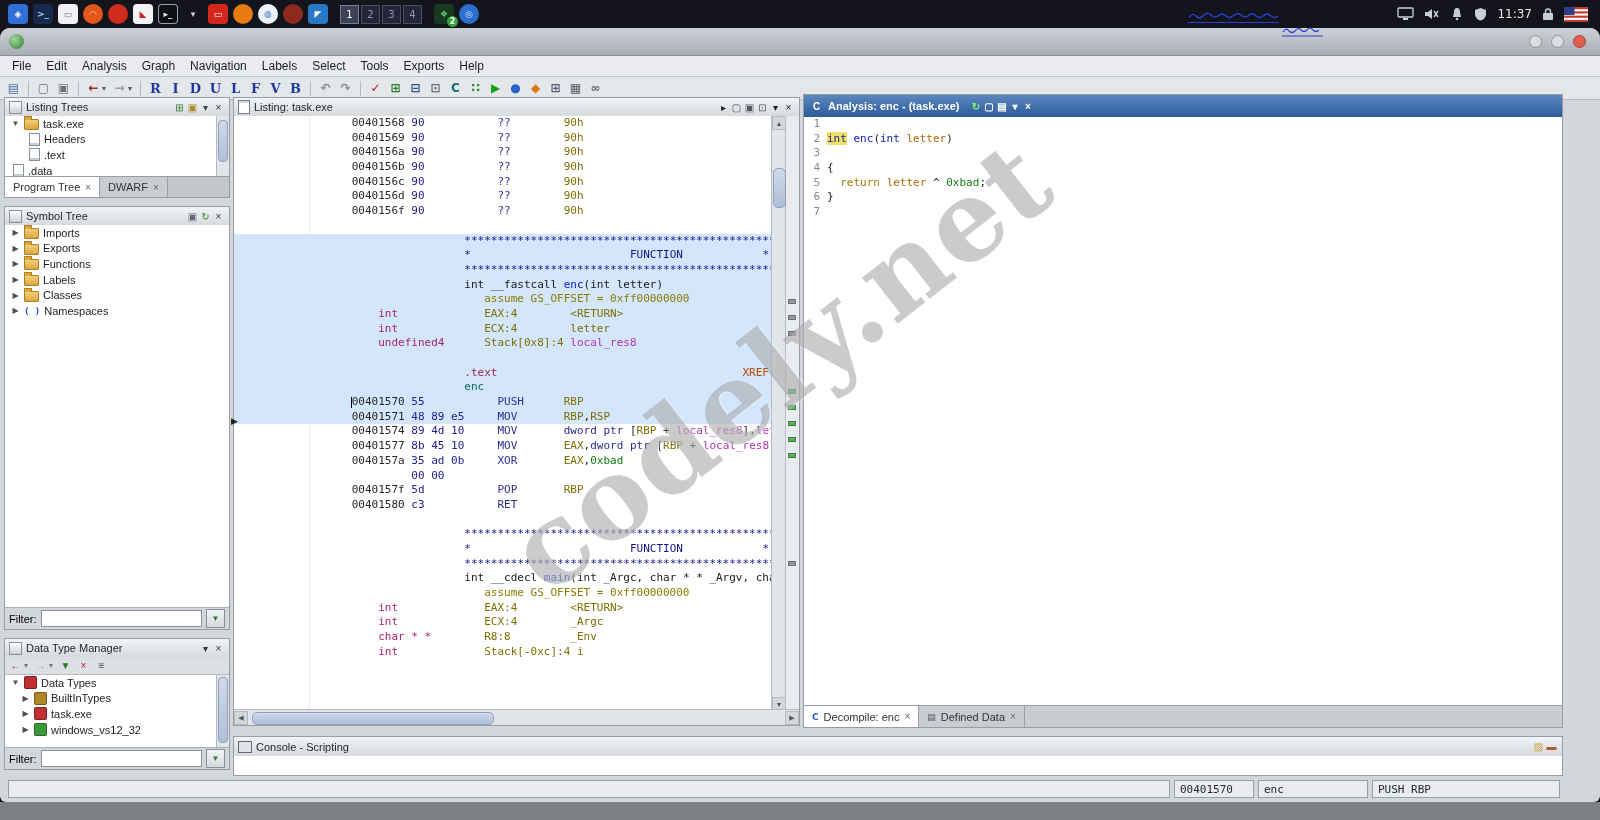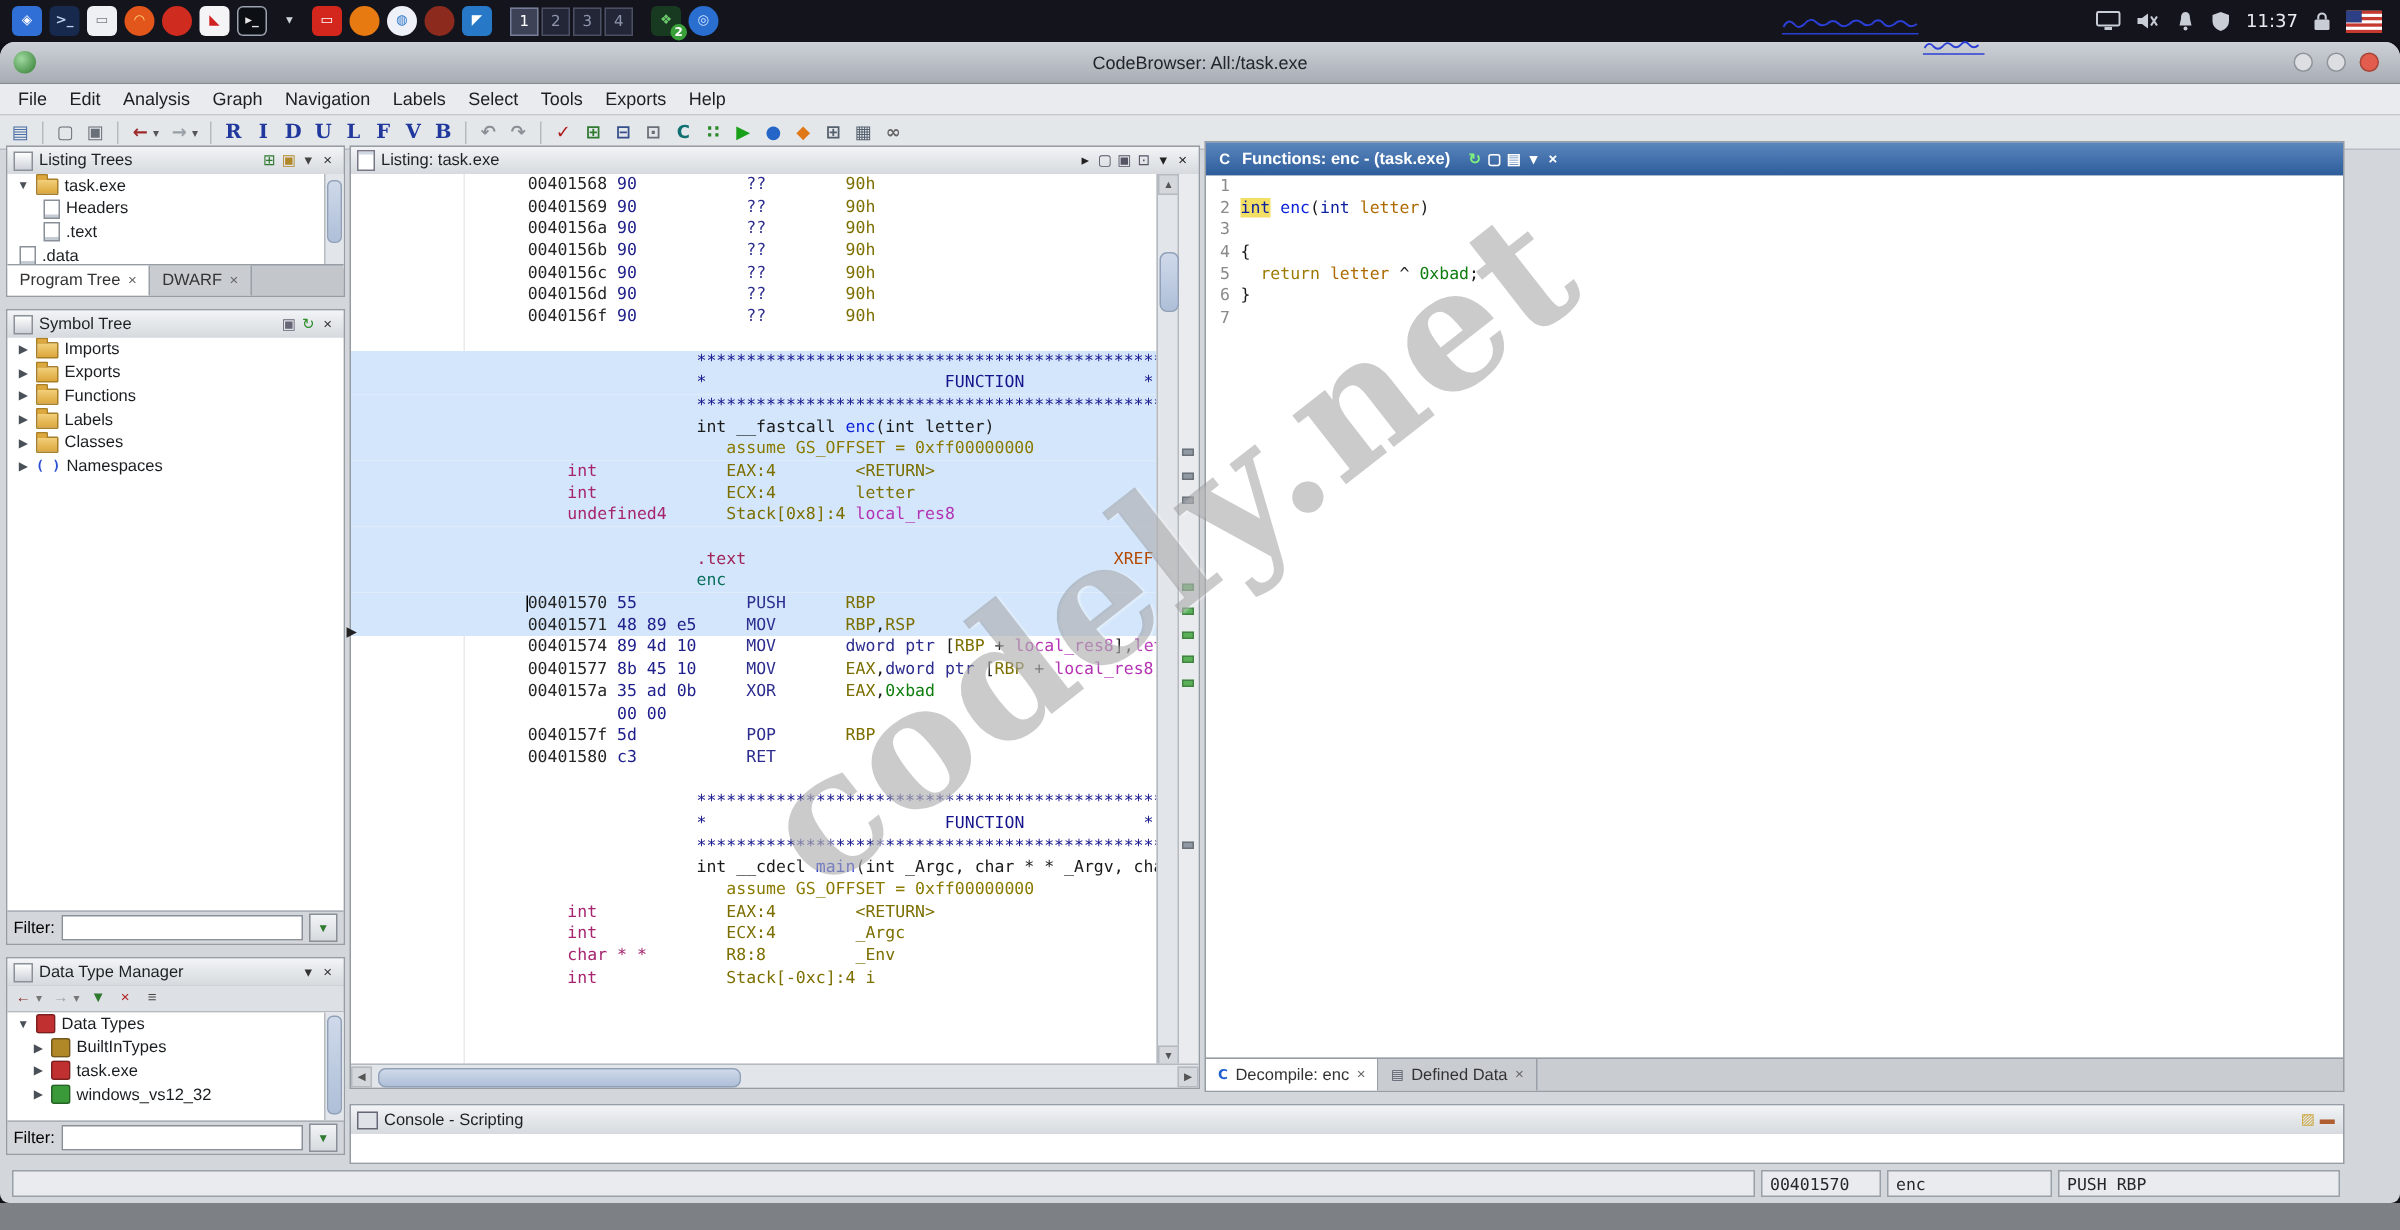--- a/index.html
+++ b/index.html
@@ -225,21 +225,20 @@
 <svg class="scribble" width="150" height="30">
   <path d="M6 8 q3 -6 7 -2 q3 4 7 0 q4 -5 8 -1 q3 3 7 1 q4 -4 8 0 q3 3 7 0 q4 -4 8 -1 q3 3 7 1 q4 -5 8 0 q3 3 7 0 q4 -4 8 0 q3 3 7 0" stroke="#2b3fd6" fill="none" stroke-width="1.3"></path>
   <line x1="5" y1="12.5" x2="96" y2="12.5" stroke="#2b3fd6" stroke-width="1"></line>
   <path d="M100 22 q3 -5 6 -1 q3 3 6 0 q3 -4 6 -1 q3 3 6 0 q3 -4 6 0 q3 3 6 0" stroke="#2b3fd6" fill="none" stroke-width="1.2"></path>
   <line x1="99" y1="26" x2="140" y2="26" stroke="#2b3fd6" stroke-width="1"></line>
 </svg>
 
 <div class="window">
   <div class="titlebar">
     <span class="ghicon"></span>
-    <span class="wtitle">CodeBrowser: All:/task.exe</span>
     <span class="wbtns">
       <span class="wbtn"></span>
       <span class="wbtn"></span>
       <span class="wbtn close"></span>
     </span>
   </div>
   <div class="menubar">
       <span>File</span>
       <span>Edit</span>
       <span>Analysis</span>
@@ -516,21 +515,21 @@
       <div class="hthumb" style="left:18px;width:240px"></div>
       <span class="sarrow" style="right:0;top:1px">▶</span>
     </div>
   </div>
 
   <span class="splitter">▶</span>
 
   <div class="panel" style="left:803px;top:66px;width:760px;height:634px">
     <div class="bhead">
       <span class="hicon" style="font-weight:bold">C</span>
-      <span>Functions: enc - (task.exe)</span>
+      <span>Analysis: enc - (task.exe)</span>
       <span class="sp"></span>
       <span style="display:flex">
           <span class="hicon" style="color: rgb(125, 240, 125);">↻</span>
           <span class="hicon" style="color: rgb(255, 255, 255);">▢</span>
           <span class="hicon" style="color: rgb(255, 255, 255);">▤</span>
           <span class="hicon" style="color: rgb(255, 255, 255);">▾</span>
           <span class="hicon" style="color: rgb(255, 255, 255);">×</span>
         </span>
     </div>
     <div class="white" style="left:0;top:22px;right:0;bottom:21px">

